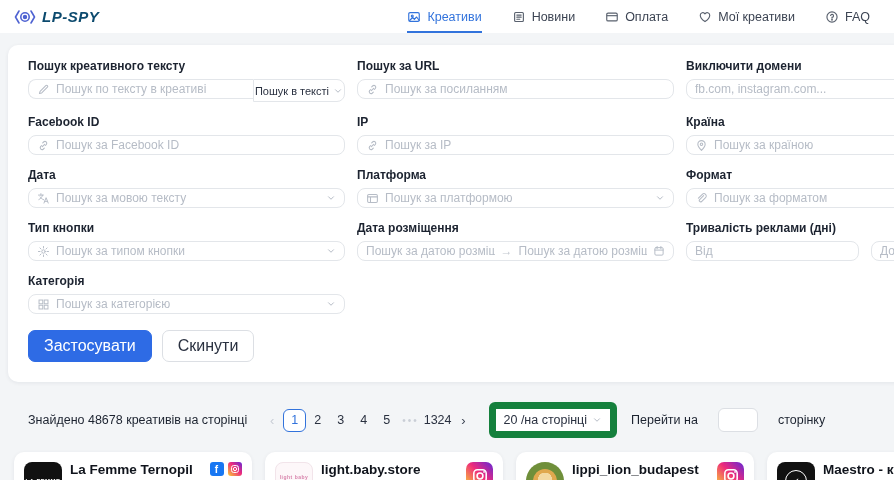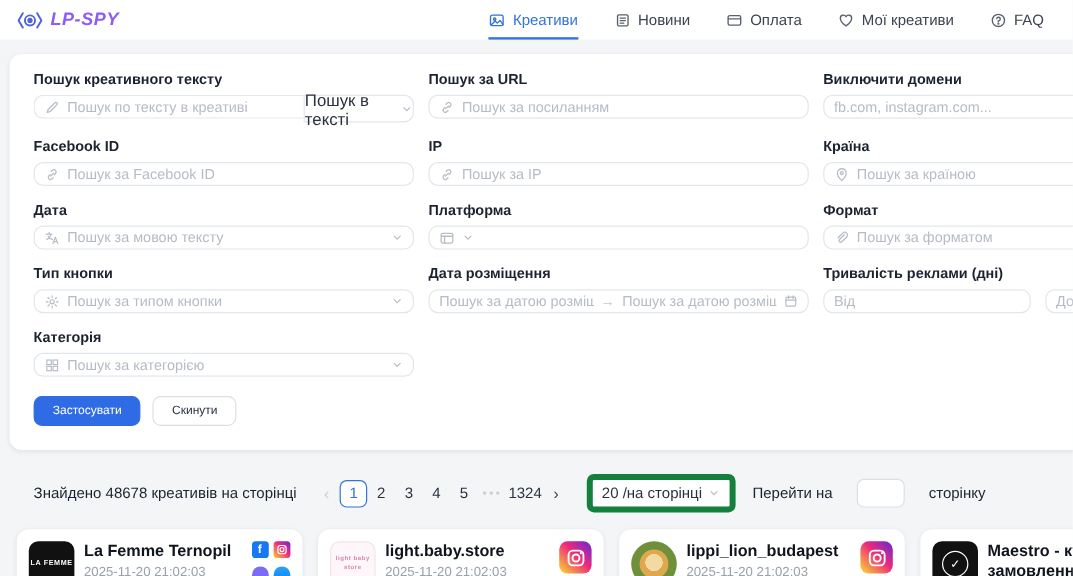--- a/index.html
+++ b/index.html
@@ -7,21 +7,21 @@
   body {
     font-family: "Liberation Sans", "DejaVu Sans", sans-serif;
     background:#f3f5f7; color:#1f2430; font-size:12px;
   }
   
   .header {
     height:33px; background:#fff; display:flex; align-items:center;
     padding:0 24px 0 14px;
   }
   .logo { display:flex; align-items:center; gap:6px; color:#4f63d2; }
-  .logo-text { font-weight:bold; font-style:italic; font-size:15px; letter-spacing:.5px; color:#8b5cf6; }
+  .logo-text { font-weight:bold; font-style:italic; font-size:15px; letter-spacing:.5px; color:#0c4a6e; }
   .nav { margin-left:auto; display:flex; gap:30px; height:100%; }
   .nav-item {
     display:flex; align-items:center; gap:6px; font-size:12.5px; color:#3c4453;
     cursor:pointer; border-bottom:2px solid transparent; padding-top:2px;
   }
   .nav-item svg { color:#59616e; }
   .nav-item.active { color:#3273dc; border-bottom-color:#3273dc; }
   .nav-item.active svg { color:#3273dc; }
   
   .panel {
@@ -42,50 +42,51 @@
     font-family:inherit; color:#333; background:transparent;
   }
   .control input::placeholder { color:#b6bcc6; }
   .ph { flex:1; color:#b6bcc6; font-size:12px; white-space:nowrap; overflow:hidden; }
   .chev { color:#b6bcc6; flex:none; }
   .combo-split { display:flex; }
   .combo-split .control.main { flex:1; border-radius:8px 0 0 8px; border-right:none; }
   .addon {
     height:23px; width:92px; border:1px solid #e3e6ea; border-radius:0 8px 8px 0;
     display:flex; align-items:center; justify-content:center; gap:4px;
-    font-size:14px; color:#2a3140; font-weight:500; background:#fff; cursor:pointer;
+    font-size:11px; color:#2a3140; font-weight:500; background:#fff; cursor:pointer;
     flex:none;
+    text-align:center;
   }
   .range-arrow { color:#c3c8d0; flex:none; font-size:12px; }
   .two-box { display:flex; gap:12px; }
   .two-box .control { flex:1; }
   .btn-row { margin-top:16px; display:flex; gap:10px; }
   .btn {
-    font-size:10px; border-radius:7px; padding:6px 15px; cursor:pointer;
+    font-size:16px; border-radius:7px; padding:6px 15px; cursor:pointer;
     font-family:inherit;
   }
   .btn-primary { background:#2e6be5; border:1px solid #2e6be5; color:#fff; }
   .btn-ghost { background:#fff; border:1px solid #dcdfe4; color:#2a3140; }
   
   .results-bar {
     display:flex; align-items:center; margin:20px 0 0 28px; font-size:12.5px;
     color:#1c2330; white-space:nowrap;
   }
   .summary { font-weight:500; }
   .pager { display:flex; align-items:center; margin-left:14px; gap:0; }
   .page-arrow { width:22px; text-align:center; color:#c9ced6; font-size:13px; cursor:pointer; }
   .page-arrow.next { color:#3c4453; }
   .page-num {
     min-width:23px; height:23px; display:flex; align-items:center; justify-content:center;
     color:#2a3140; cursor:pointer; border-radius:6px; border:1px solid transparent;
   }
   .page-num.active { border-color:#3273dc; color:#3273dc; background:#fff; }
   .page-ellipsis { color:#c9ced6; letter-spacing:2px; font-size:10px; padding:0 4px; }
   .page-size {
-    margin-left:14px; border:5px solid #15803d; border-radius:6px; background:#fff;
+    margin-left:14px; border:7px solid #15803d; border-radius:6px; background:#fff;
     padding:4px 8px; display:flex; align-items:center; gap:5px; color:#2a3140; cursor:pointer;
   }
   .goto { display:flex; align-items:center; gap:20px; margin-left:14px; }
   .goto input {
     width:40px; height:24px; border:1px solid #dcdfe4; border-radius:6px;
     outline:none; font-family:inherit; text-align:center;
   }
   
   .cards { display:flex; gap:13px; padding-left:14px; margin-top:14px; width:max-content; }
   .card {
@@ -258,20 +259,21 @@
       </div>
     </div>
 
     <div class="fgroup">
       <label>Платформа</label>
       <div class="control">
         <svg width="13" height="13" viewBox="0 0 16 16" fill="none" stroke="currentColor" stroke-width="1.3">
             <rect x="2" y="3" width="12" height="10" rx="1.5"></rect>
             <path d="M2 6h12M5.5 6v7"></path>
           </svg>
+        <span class="ph">Пошук за платформою</span>
         <svg class="chev" width="10" height="10" viewBox="0 0 16 16" fill="none" stroke="currentColor" stroke-width="1.6" stroke-linecap="round">
             <path d="M4 6l4 4 4-4"></path>
           </svg>
       </div>
     </div>
 
     <div class="fgroup">
       <label>Формат</label>
       <div class="control">
         <svg width="13" height="13" viewBox="0 0 16 16" fill="none" stroke="currentColor" stroke-width="1.3" stroke-linecap="round" stroke-linejoin="round">

